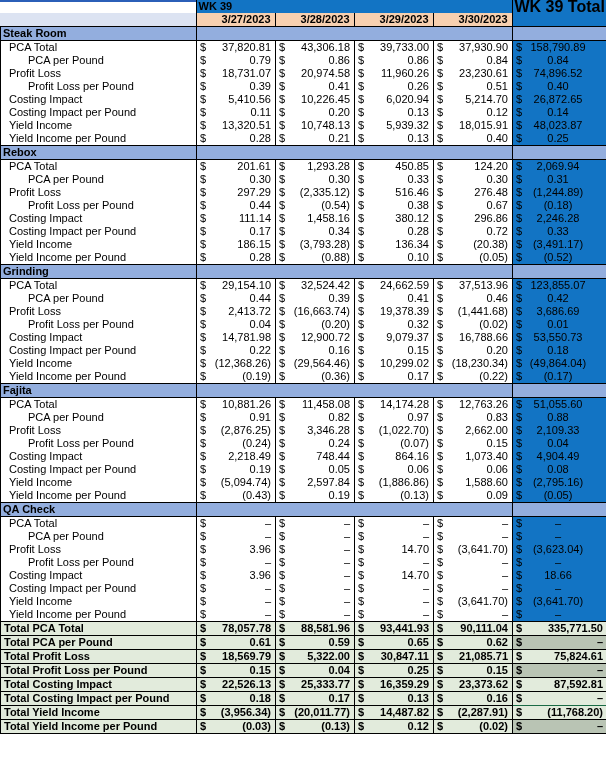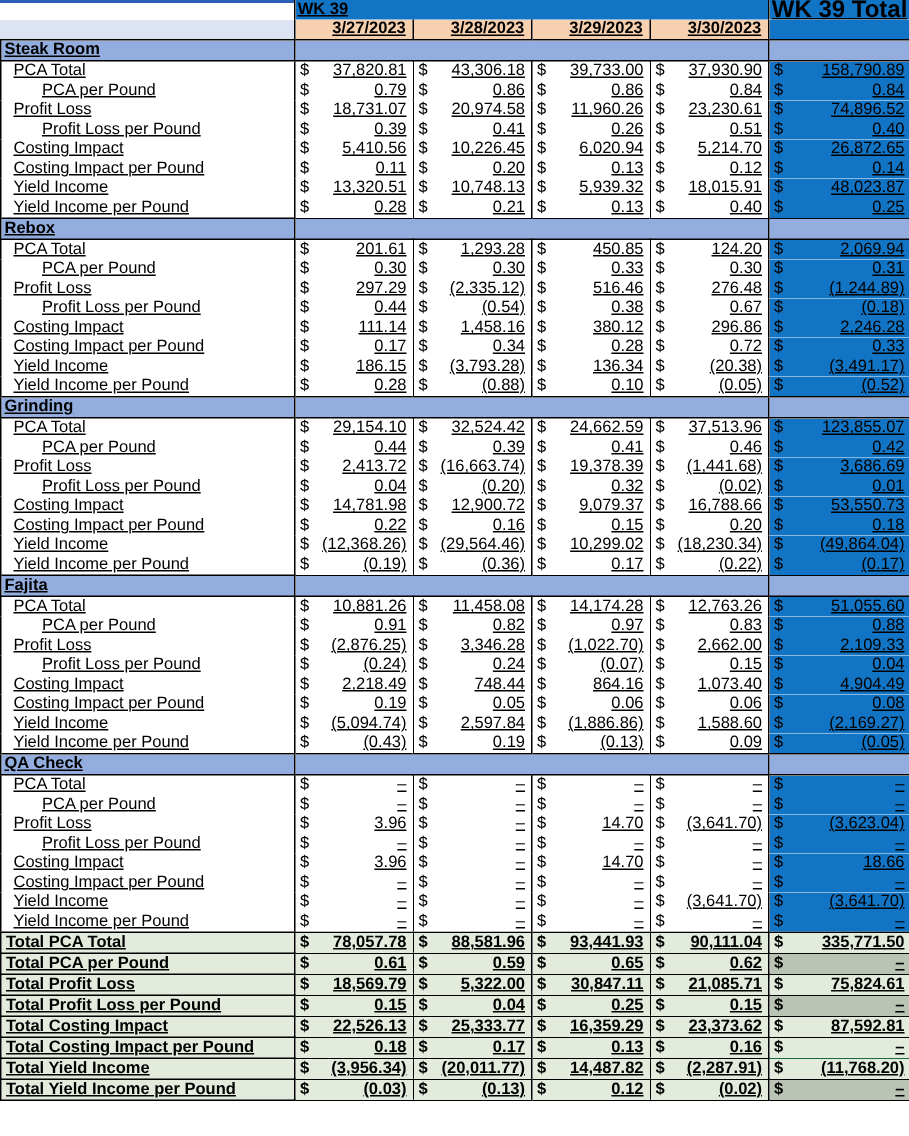--- a/index.html
+++ b/index.html
@@ -1,21 +1,21 @@
 <!DOCTYPE html>
 <html><head>
 <meta charset="utf-8">
 <style>
   html,body{margin:0;padding:0;background:#ffffff;}
   body{
     width:606px;height:757px;overflow:hidden;
     font-family:"Liberation Sans","DejaVu Sans",sans-serif;
     -webkit-font-smoothing:none;
   }
-  #sheet{position:relative;width:606px;height:757px;background:#fff;text-decoration:underline;}
+  #sheet{position:relative;width:606px;height:757px;background:#fff;}
 
   table.grid{border-collapse:collapse;table-layout:fixed;width:606px;}
   table.grid td{padding:0;margin:0;overflow:hidden;white-space:nowrap;}
 
   
   col.c-label{width:196px;}
   col.c-day{width:79px;}
   col.c-total{width:94px;}
 
   
@@ -76,21 +76,21 @@
   .d-num.lastday{border-right:1px solid #000;}
   .d-num .dol{position:absolute;left:3px;top:0;}
   .d-num .val{display:block;text-align:right;padding-right:4px;}
 
   .d-tot{
     background:#1274c4;color:#000;font-size:11px;height:13px;line-height:13px;
     border-left:1px solid #000;border-right:1px solid #000;
     position:relative;
   }
   .d-tot .dol{position:absolute;left:3px;top:0;}
-  .d-tot .val{display:block;text-align:right;padding-right:3px;}
+  .d-tot .val{display:block;text-align:center;padding-right:3px;}
 
   
   .t-label{
     background:#e2ebdc;color:#000;font-weight:bold;font-size:11px;
     height:13px;line-height:13px;padding-left:3px !important;
     border:1px solid #000;
   }
   .t-num{
     background:#e2ebdc;color:#000;font-weight:bold;font-size:11px;
     height:13px;line-height:13px;
@@ -948,21 +948,21 @@
           <td class="d-num">
             <span class="dol">$</span>
             <span class="val">(1,886.86)</span>
           </td>
           <td class="d-num lastday">
             <span class="dol">$</span>
             <span class="val">1,588.60</span>
           </td>
           <td class="d-tot">
             <span class="dol">$</span>
-            <span class="val">(2,169.27)</span>
+            <span class="val">(2,795.16)</span>
           </td>
         </tr>
         <tr>
           <td class="d-label">
             <span class="t ind1">Yield Income per Pound</span>
           </td>
           <td class="d-num">
             <span class="dol">$</span>
             <span class="val">(0.43)</span>
           </td>

